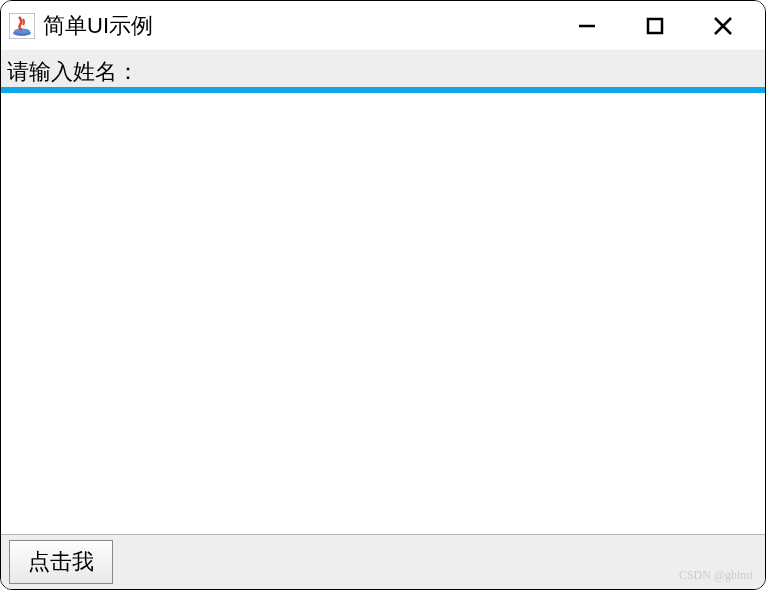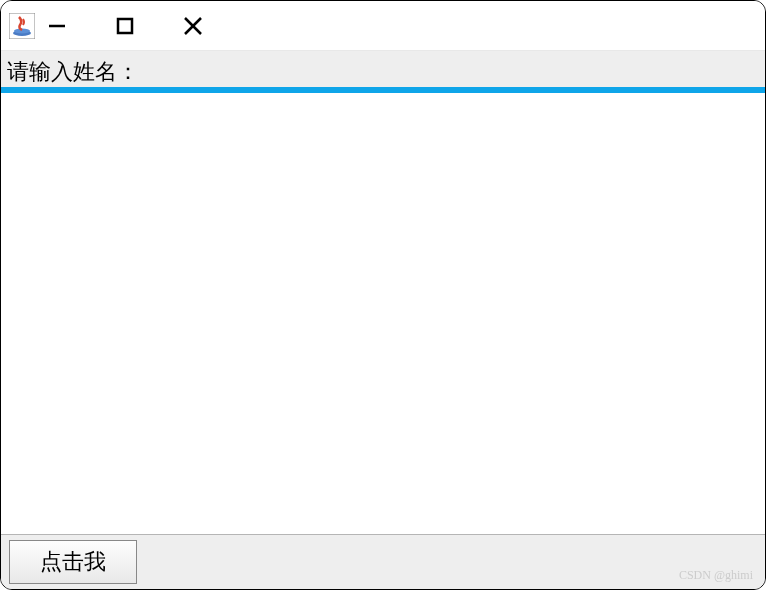--- a/index.html
+++ b/index.html
@@ -82,21 +82,21 @@
       background: #eeeeee;
       border-top: 1px solid #b5b5b5;
       display: flex;
       align-items: center;
       padding: 0 8px;
       position: relative;
     }
     .main-button {
       background: linear-gradient(to bottom, #fdfdfd, #e8e8e8);
       border: 1px solid #888;
-      padding: 6px 30px;
+      padding: 6px 18px;
       font-size: 22px;
       font-family: inherit;
       cursor: pointer;
       color: #000;
     }
     .watermark {
       position: absolute;
       right: 12px;
       bottom: 6px;
       font-size: 12px;
@@ -111,20 +111,21 @@
   <div class="titlebar">
     <span class="app-icon">
       <svg viewBox="0 0 26 26">
         <rect x="0" y="0" width="26" height="26" fill="#fff" stroke="#888" stroke-width="1"></rect>
         <ellipse cx="13" cy="20" rx="9" ry="3" fill="#4a7bc4"></ellipse>
         <ellipse cx="13" cy="18" rx="8" ry="2.5" fill="#5c8fd6"></ellipse>
         <path d="M 10 4 Q 14 8 11 12 Q 9 15 13 17" stroke="#d94530" stroke-width="2.5" fill="none"></path>
         <path d="M 14 6 Q 16 9 14 12" stroke="#d94530" stroke-width="2" fill="none"></path>
       </svg>
     </span>
+    <span class="title-text">简单UI示例</span>
     <div class="window-controls">
       <div class="win-btn">
         <svg width="22" height="22" viewBox="0 0 22 22">
           <line x1="3" y1="11" x2="19" y2="11" stroke-width="2.5"></line>
         </svg>
       </div>
       <div class="win-btn">
         <svg width="20" height="20" viewBox="0 0 20 20">
           <rect x="3" y="3" width="14" height="14" stroke-width="2.5"></rect>
         </svg>

